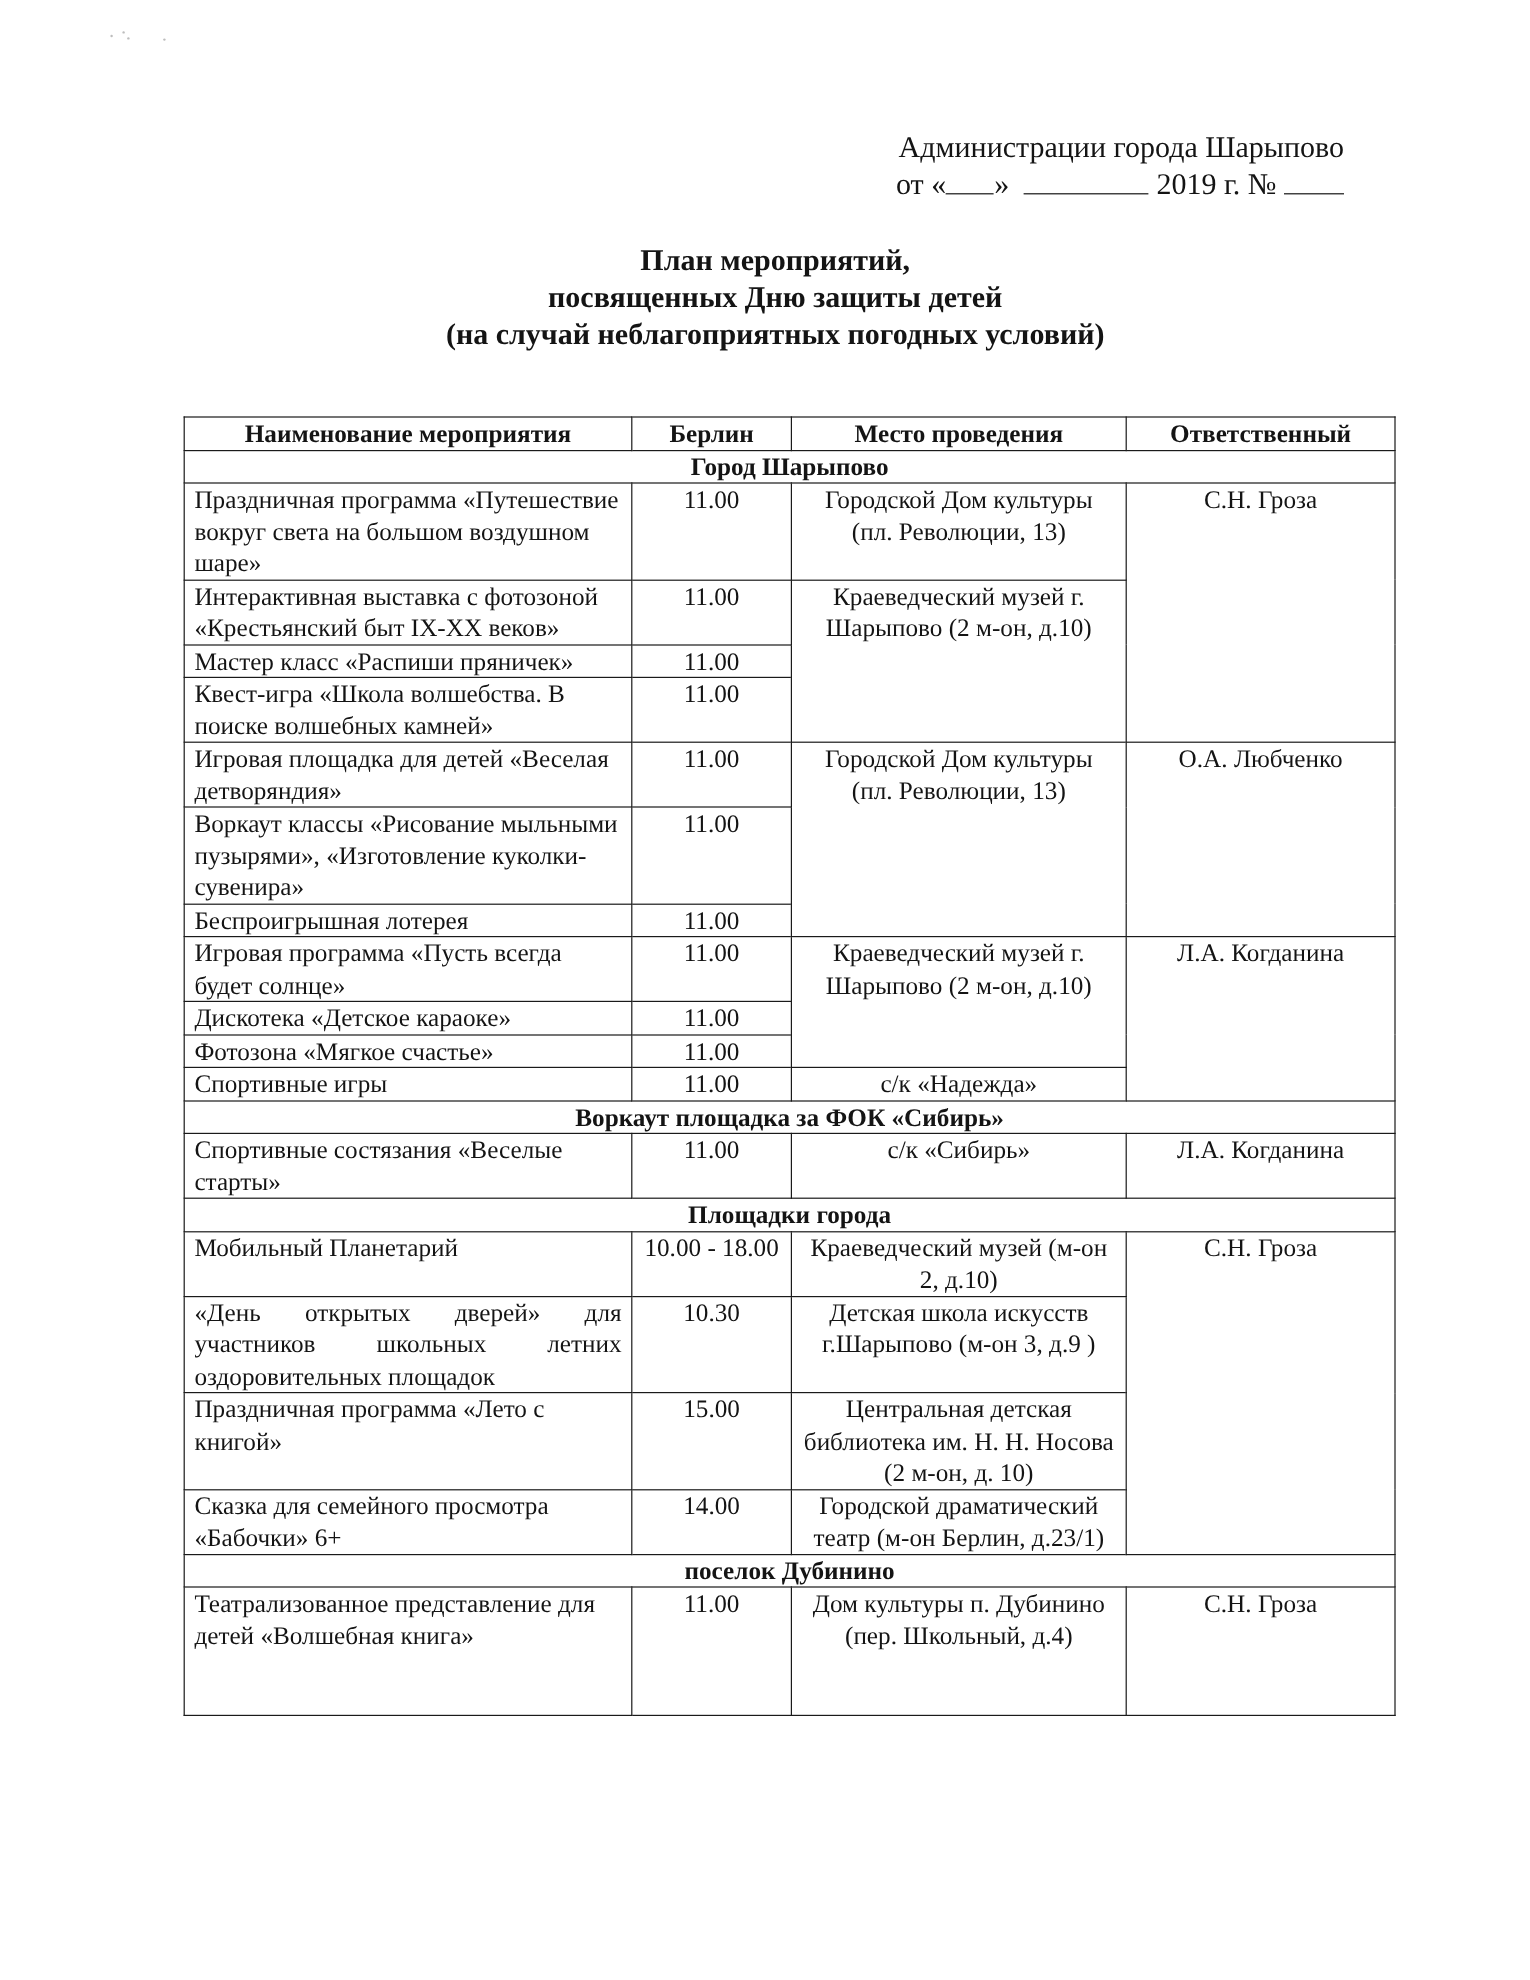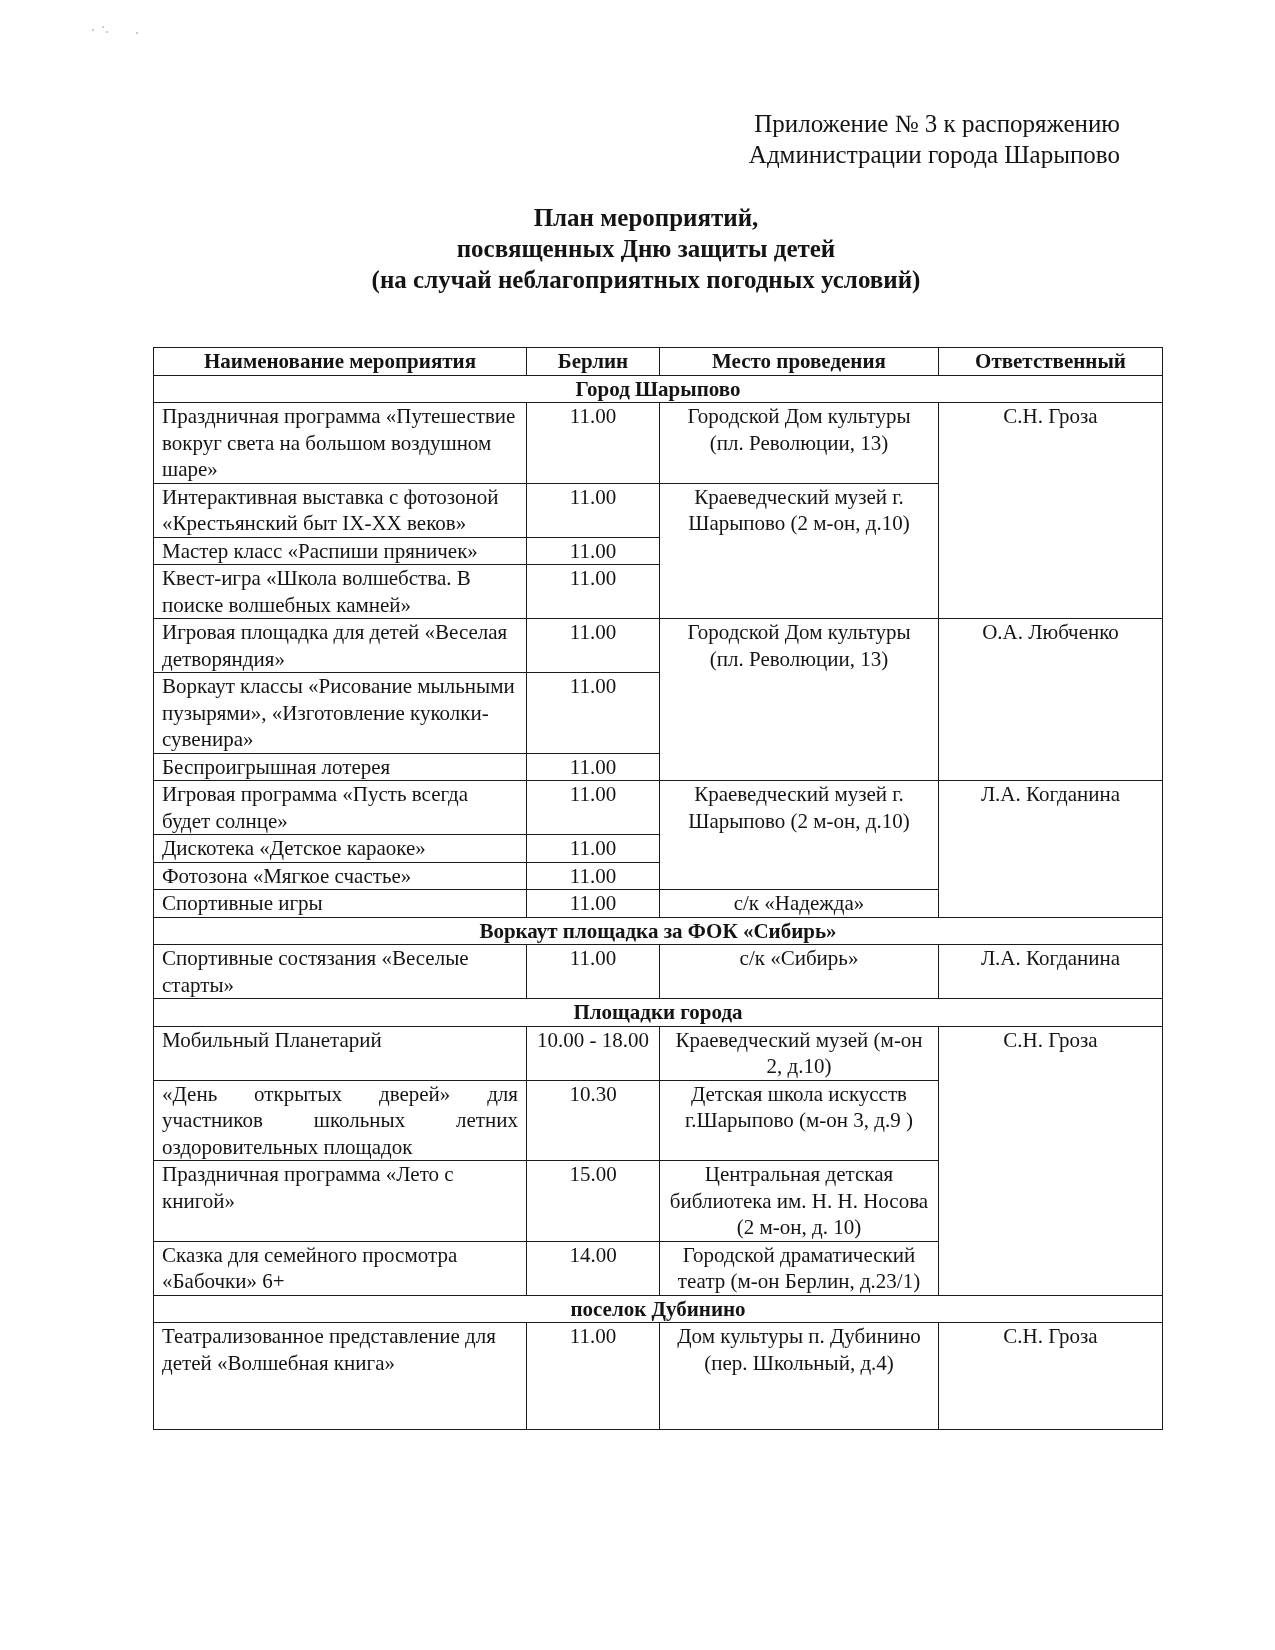--- a/index.html
+++ b/index.html
@@ -25,22 +25,24 @@
 <body>
 
 <div class="specks">
     <i style="left:0;top:3px"></i>
     <i style="left:10px;top:0"></i>
     <i style="left:14px;top:5px"></i>
     <i style="left:44px;top:6px"></i>
   </div>
 
 <div class="annex">
-  <div class="l">Приложение № 3 к распоряжению</div>
   <div class="l">Администрации города Шарыпово</div>
+  <div class="l">
+    <span>от «</span><span class="blank" style="width:40px"></span><span>»</span>&nbsp;&nbsp;<span class="blank" style="width:104px"></span>&nbsp;<span>2019 г.  №</span>&nbsp;<span class="blank" style="width:50px"></span>
+  </div>
 </div>
 
 <div class="title">
   <div>План мероприятий,</div>
   <div>посвященных Дню защиты детей</div>
   <div>(на случай неблагоприятных погодных условий)</div>
 </div>
 
 <table class="plan">
   <colgroup>

